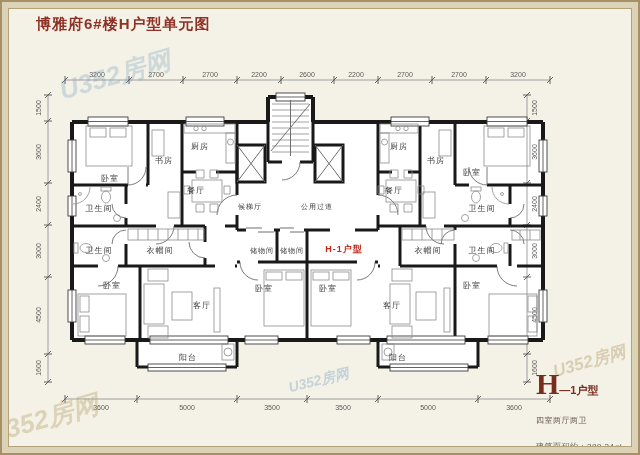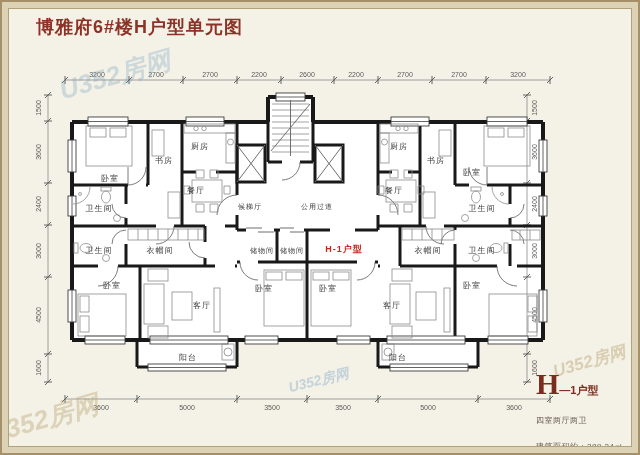--- a/index.html
+++ b/index.html
@@ -1,21 +1,21 @@
 <!DOCTYPE html>
 <html><head>
 <meta charset="utf-8">
 <style>
   html,body{margin:0;padding:0;background:#ffffff;}
   .stage{position:relative;width:640px;height:455px;background:#f4f1e6;overflow:hidden;
          font-family:"Liberation Sans",sans-serif;}
   .frame-outer{position:absolute;inset:0;border:2px solid #a5906a;pointer-events:none;z-index:30;}
   .frame-mid{position:absolute;inset:2px;border:6px solid #dcd2b5;pointer-events:none;z-index:30;}
   .frame-inner{position:absolute;inset:8px;border:1px solid #b2a279;pointer-events:none;z-index:30;}
-  .page-title{position:absolute;left:36px;top:15px;font-size:18px;font-weight:bold;color:#8e3126;
+  .page-title{position:absolute;left:36px;top:15px;font-size:15px;font-weight:bold;color:#8e3126;
               letter-spacing:1px;z-index:5;}
   .plan-svg{position:absolute;left:0;top:0;z-index:2;}
   .info{position:absolute;left:536px;top:369px;z-index:6;line-height:1;}
   .info-top{white-space:nowrap;}
   .info-h{font-family:"Liberation Serif",serif;font-size:30px;font-weight:bold;color:#7a2c1e;}
   .info-suffix{font-size:11px;color:#7a2c1e;font-weight:bold;}
   .info-line{font-size:8px;color:#6b6056;margin-top:18px;letter-spacing:0.5px;white-space:nowrap;}
   .wm{position:absolute;font-style:italic;font-weight:bold;pointer-events:none;white-space:nowrap;z-index:4;}
   .wm1{left:58px;top:58px;font-size:26px;color:rgba(125,165,195,0.32);transform:rotate(-16deg);}
   .wm2{left:288px;top:372px;font-size:14px;color:rgba(125,165,200,0.40);transform:rotate(-14deg);}

